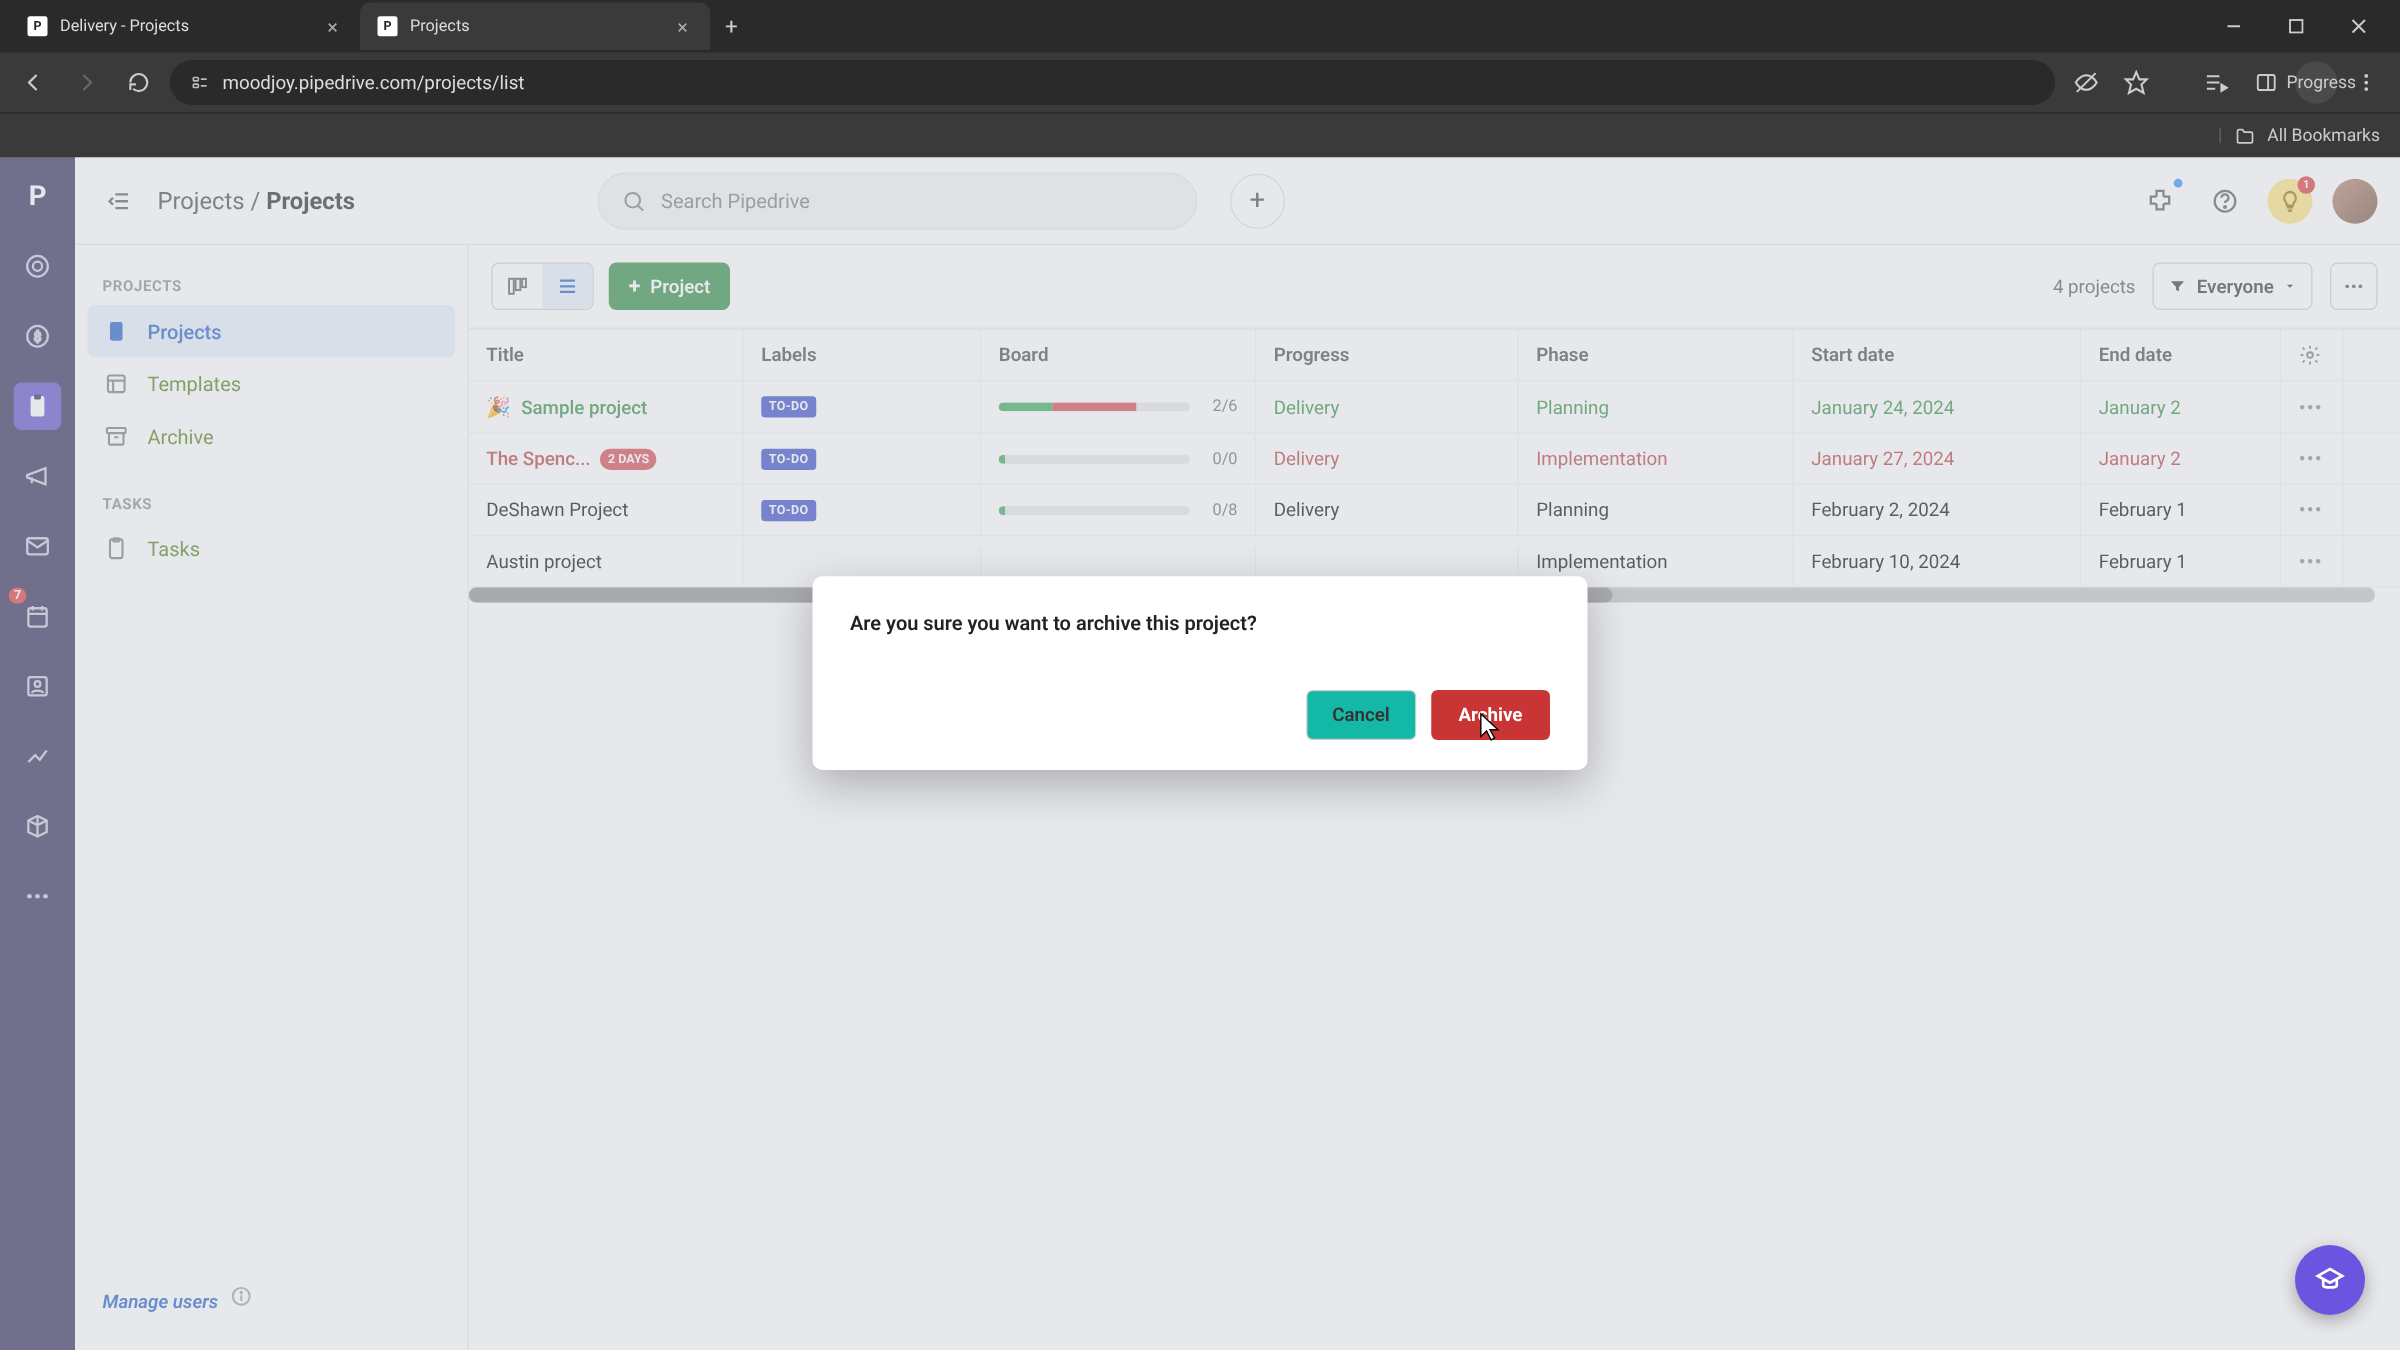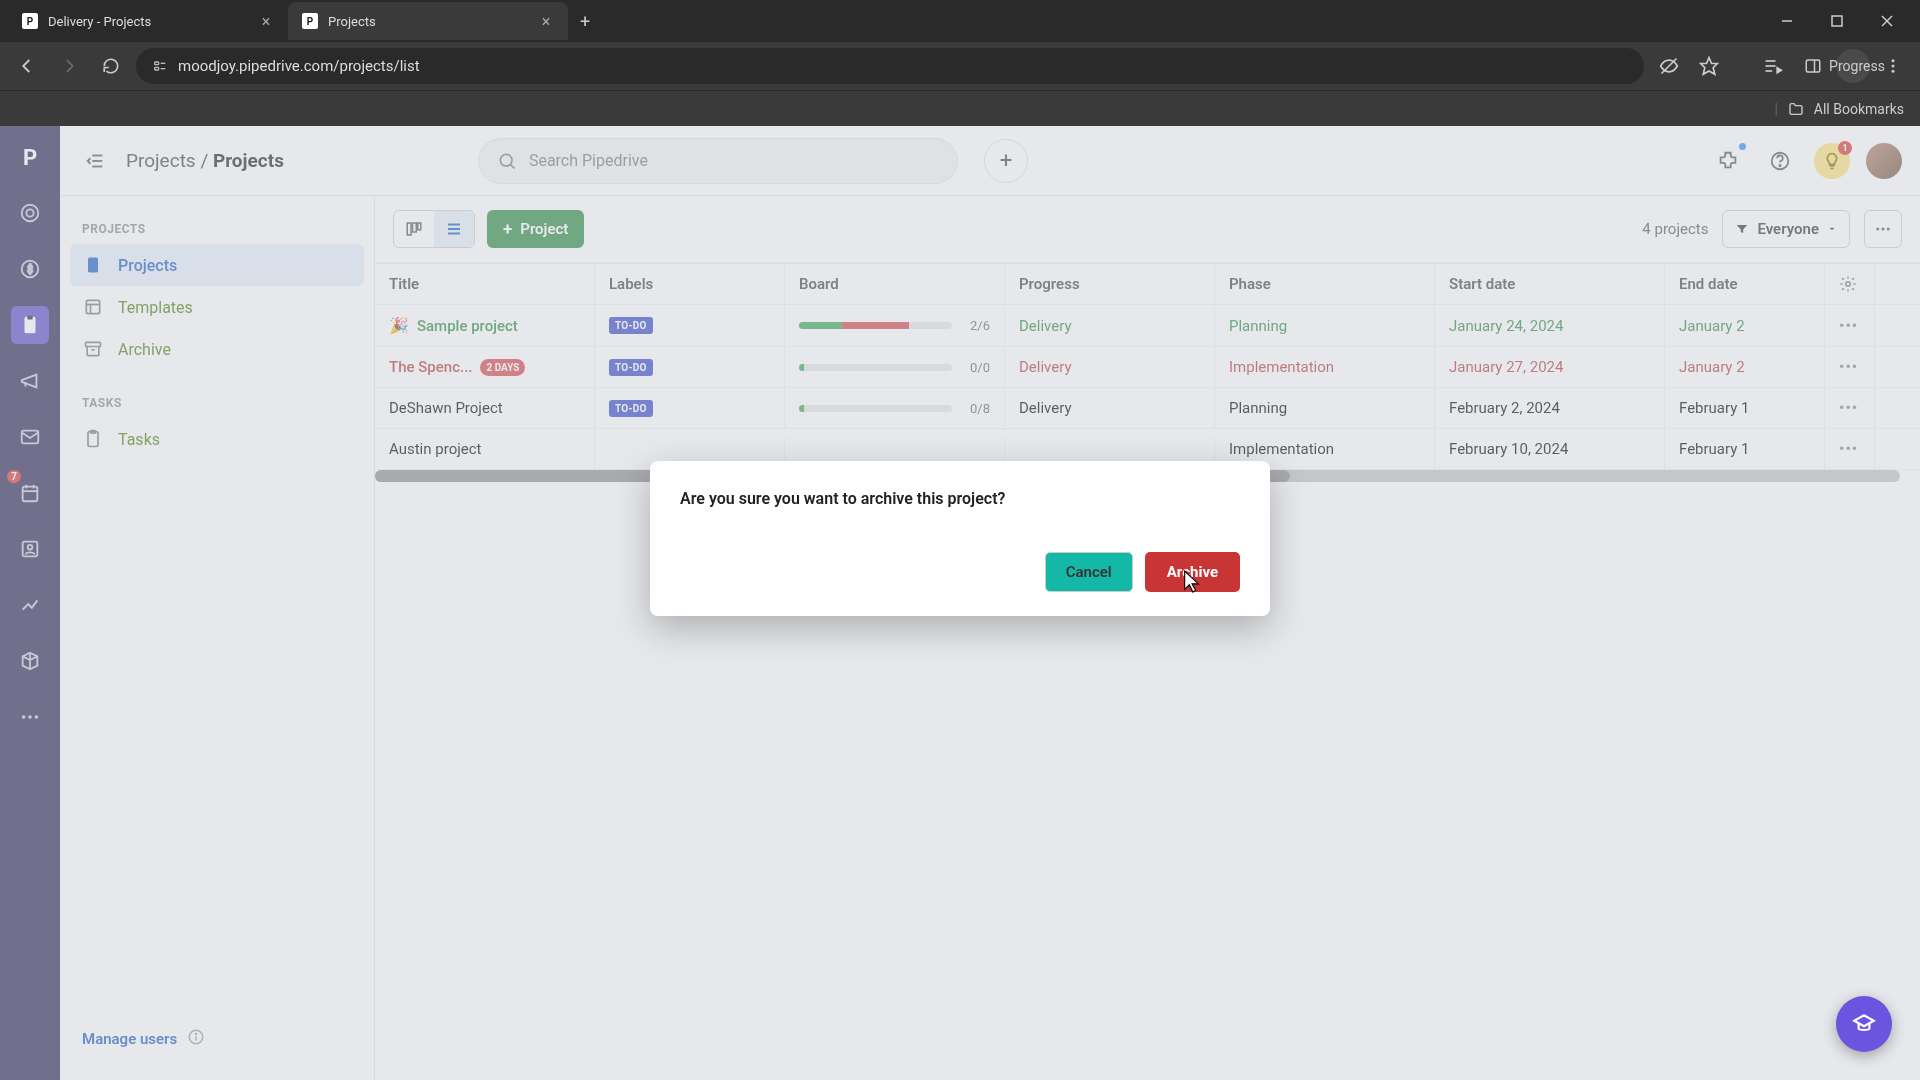--- a/index.html
+++ b/index.html
@@ -50,21 +50,21 @@
 .top-right .bulb .dot { position: absolute; top: -2px; right: -2px; width: 14px; height: 14px; background: #d33; border-radius: 50%; color:#fff; font-size:9px; display:flex; align-items:center; justify-content:center; font-weight:bold;}
 .avatar { width: 36px; height: 36px; border-radius: 50%; background: linear-gradient(135deg,#b9836a,#6e4f3f); }
 
 .body { flex: 1; display: flex; position: relative; }
 .sidebar { width: 315px; border-right: 1px solid #e8e8e8; padding: 18px 10px; display: flex; flex-direction: column; }
 .sb-heading { font-size: 12px; color: #888; font-weight: 700; letter-spacing: 0.5px; padding: 8px 12px; }
 .sb-item { display: flex; align-items: center; gap: 14px; padding: 10px 12px; border-radius: 6px; font-size: 16px; color: #4d7c0f; }
 .sb-item.active { background: #e7eefc; color: #1a5bc7; font-weight: 500; }
 .sb-item .sb-icon { width: 22px; height: 22px; display: flex; align-items: center; justify-content: center; color: #777; }
 .sb-item.active .sb-icon { color: #1a5bc7; }
-.sb-footer { margin-top: auto; display: flex; align-items: center; gap: 10px; padding: 12px; color: #1a5bc7; font-weight: 600; font-size: 15px;}
+.sb-footer { margin-top: auto; display: flex; align-items: flex-end; gap: 10px; padding: 12px; color: #1a5bc7; font-weight: 600; font-size: 15px; font-style: italic;}
 .sb-footer .info { color: #999; }
 
 .main { flex: 1; display: flex; flex-direction: column; overflow: hidden; }
 .toolbar { display: flex; align-items: center; gap: 12px; padding: 14px 18px; border-bottom: 1px solid #eee; }
 .view-toggle { display: flex; border: 1px solid #ccc; border-radius: 6px; overflow: hidden; }
 .view-toggle > div { width: 40px; height: 36px; display: flex; align-items: center; justify-content: center; color: #555; }
 .view-toggle > div.active { background: #e8eef8; color: #1a5bc7; }
 .btn-primary { display: flex; align-items: center; gap: 8px; background: #2c8a3f; color: #fff; font-weight: 600; padding: 0 16px; height: 38px; border-radius: 6px; font-size: 15px;}
 .toolbar-right { margin-left: auto; display: flex; align-items: center; gap: 14px; }
 .proj-count { color: #555; font-size: 15px; }

